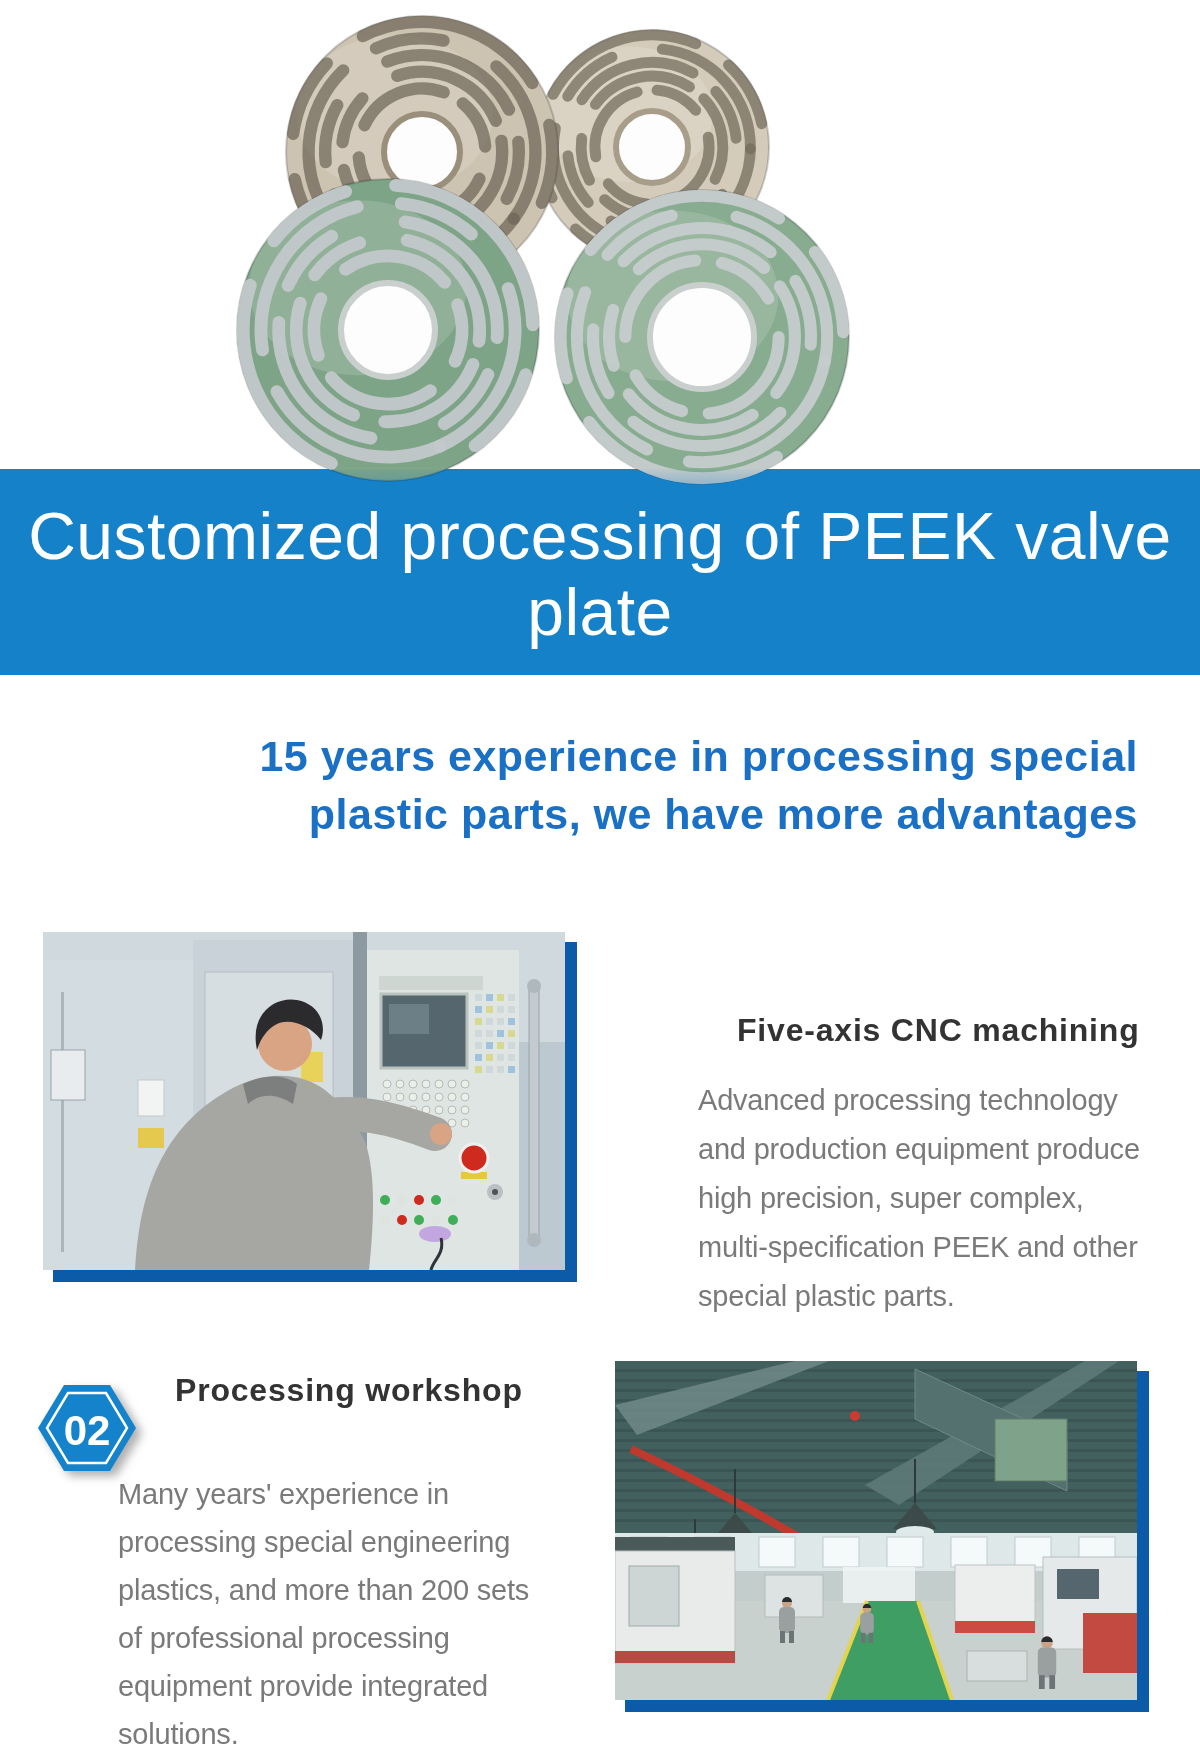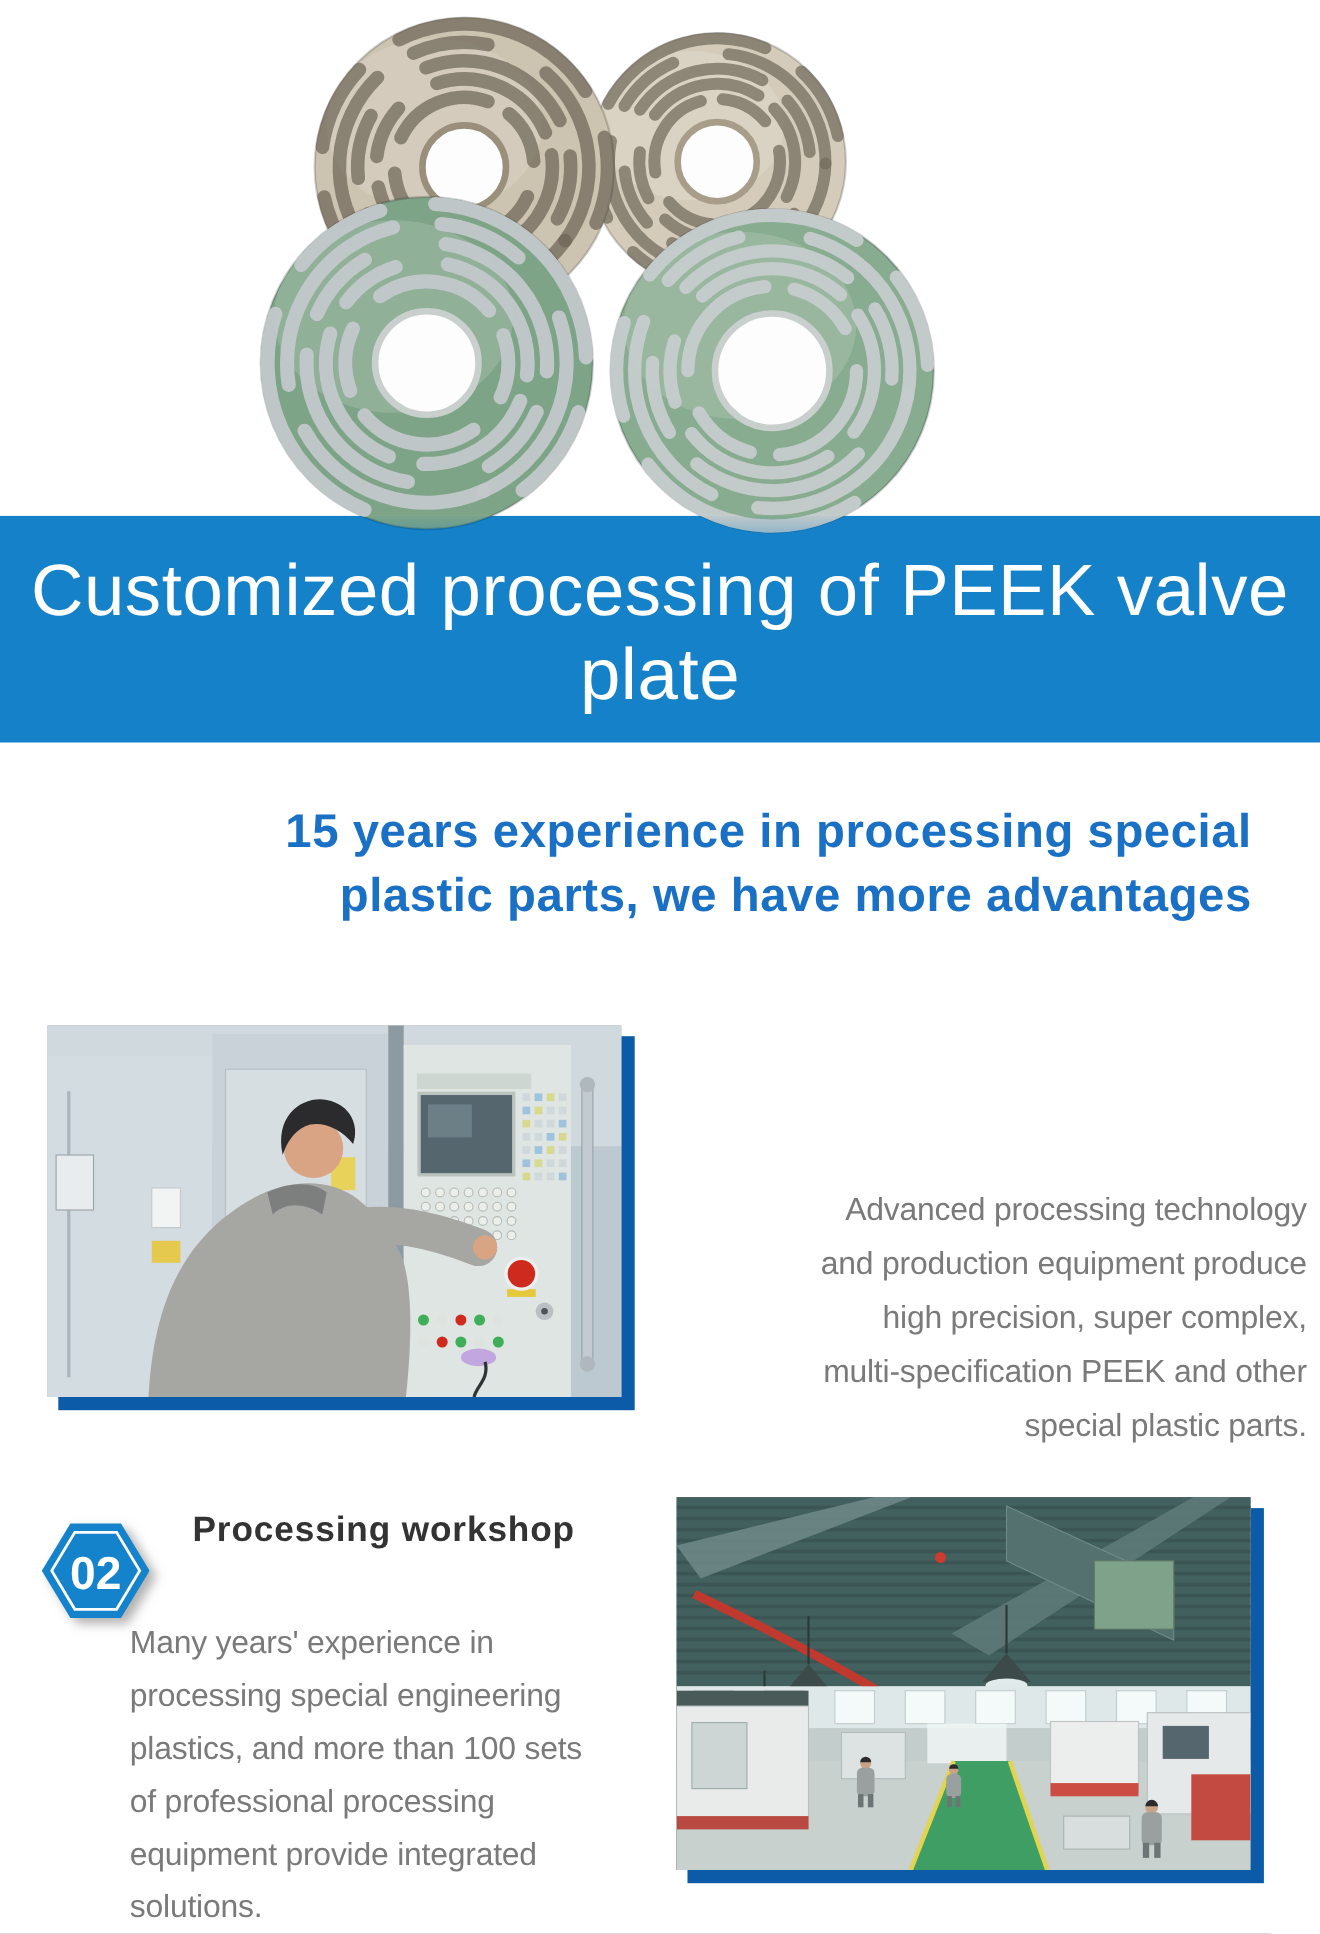--- a/index.html
+++ b/index.html
@@ -60,21 +60,21 @@
   .section-title{
     position:absolute;color:var(--title-dark);font-size:32px;font-weight:700;
     letter-spacing:.8px;z-index:2;white-space:nowrap;
   }
   #title1{left:737px;top:1012px;}
   #title2{left:175px;top:1372px;text-align:center;}
   .section-para{
     position:absolute;color:var(--body-gray);font-size:29px;font-weight:400;
     line-height:49px;letter-spacing:-0.2px;white-space:pre-line;z-index:2;
   }
-  #para1{left:698px;top:1076px;width:490px;text-align:right;}
+  #para1{left:698px;top:1076px;width:490px;}
   #para2{left:118px;top:1470px;width:500px;line-height:48px;}
 </style>
 </head>
 <body>
 
 <div id="page">
 
   <div class="banner">
     <h1 class="banner-title">Customized processing of PEEK valve plate</h1>
     <p class="banner-subtitle">One order·Batch delivery in three days</p>
@@ -280,35 +280,36 @@
         <rect x="486" y="50" width="10" height="262" rx="5" fill="#c3cbd0" stroke="#98a2a8"></rect>
         <circle cx="491" cy="54" r="7" fill="#aeb8bd"></circle>
         <circle cx="491" cy="308" r="7" fill="#aeb8bd"></circle>
         <path d="M92,338 C96,262 118,196 186,158 C222,138 258,140 282,158 C300,172 312,190 322,210 C334,242 330,300 326,338 Z" fill="#a6a6a2"></path>
         <path d="M270,186 C310,176 350,186 392,202" stroke="#a6a6a2" stroke-width="34" stroke-linecap="round" fill="none"></path>
         <circle cx="398" cy="202" r="11" fill="#d9a483"></circle>
         <circle cx="242" cy="112" r="27" fill="#d9a483"></circle>
         <path d="M214,118 C206,80 234,64 254,68 C276,72 284,92 278,108 C266,92 246,86 234,92 C224,97 218,106 214,118 Z" fill="#2b2b2e"></path>
         <path d="M200,152 C220,142 242,142 254,152 L250,172 C232,160 215,162 205,172 Z" fill="#5b5f62" opacity="0.55"></path>
       </svg></div>
+  <div class="section-title" id="title1">Five-axis CNC machining</div>
   <div class="section-para" id="para1">Advanced processing technology
 and production equipment produce
 high precision, super complex,
 multi-specification PEEK and other
 special plastic parts.</div>
 
   <div class="hex-badge" id="hex2"><svg viewBox="0 0 98 90" width="98" height="90">
         <polygon points="0,45 26,2 72,2 98,45 72,88 26,88" fill="#1583cb"></polygon>
         <polygon points="9,45 30,10 68,10 89,45 68,80 30,80" fill="none" stroke="#ffffff" stroke-width="2.5"></polygon>
         <text x="49" y="47" text-anchor="middle" dominant-baseline="central" fill="#ffffff" font-size="42" font-weight="bold" font-family="&quot;Liberation Sans&quot;,sans-serif">02</text>
       </svg></div>
   <div class="section-title" id="title2">Processing workshop</div>
   <div class="section-para" id="para2">Many years' experience in
 processing special engineering
-plastics, and more than 100 sets
+plastics, and more than 200 sets
 of professional processing
 equipment provide integrated
 solutions.</div>
   <div class="photo-offset" id="photo2-offset"></div>
   <div class="photo-frame" id="photo2"><svg viewBox="0 0 522 339" width="522" height="339">
         <rect x="0" y="0" width="522" height="339" fill="#c3cdcb"></rect>
         <rect x="0" y="0" width="522" height="172" fill="#42605e"></rect>
         <rect x="0" y="8" width="522" height="3" fill="#3a5553"></rect>
         <rect x="0" y="18" width="522" height="3" fill="#3a5553"></rect>
         <rect x="0" y="28" width="522" height="3" fill="#3a5553"></rect>

